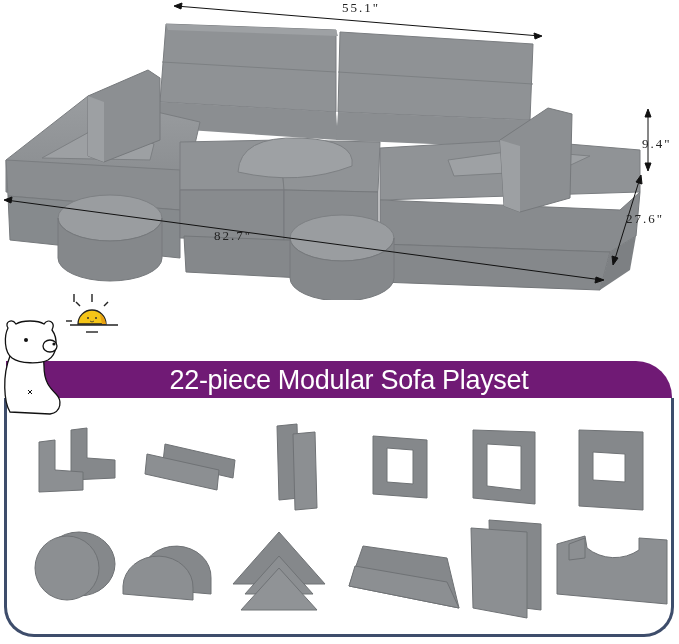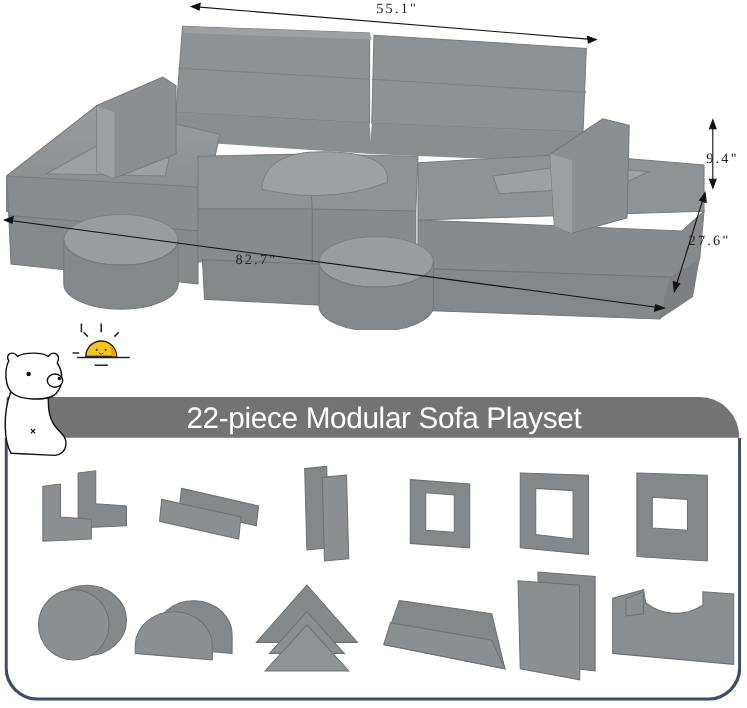--- a/index.html
+++ b/index.html
@@ -3,21 +3,21 @@
 <meta charset="utf-8">
 <style>
   * { box-sizing: border-box; margin: 0; padding: 0; }
   html, body { width: 679px; height: 644px; background: #ffffff; overflow: hidden; }
   body { position: relative; font-family: "Liberation Sans", sans-serif; }
   .abs { position: absolute; }
   .dim { position: absolute; font-family: "Liberation Serif", "DejaVu Serif", serif; font-size: 13px; letter-spacing: 2px; color: #222; }
   svg { display: block; }
   .banner {
     position: absolute; left: 6px; top: 361px; width: 666px; height: 42px;
-    background: #737373; border-radius: 0 36px 0 0;
+    background: #701a75; border-radius: 0 36px 0 0;
   }
   .banner-title {
     position: absolute; left: 0; right: 0; top: 4px; text-align: center;
     color: #ffffff; font-size: 27px; font-family: "Liberation Sans", sans-serif;
     letter-spacing: -0.3px; padding-left: 20px;
   }
   .pieces-box {
     position: absolute; left: 4px; top: 398px; width: 670px; height: 239px;
     border: 3px solid #3e4d6b; border-top: none; border-radius: 0 0 30px 30px;
     background: #ffffff;

